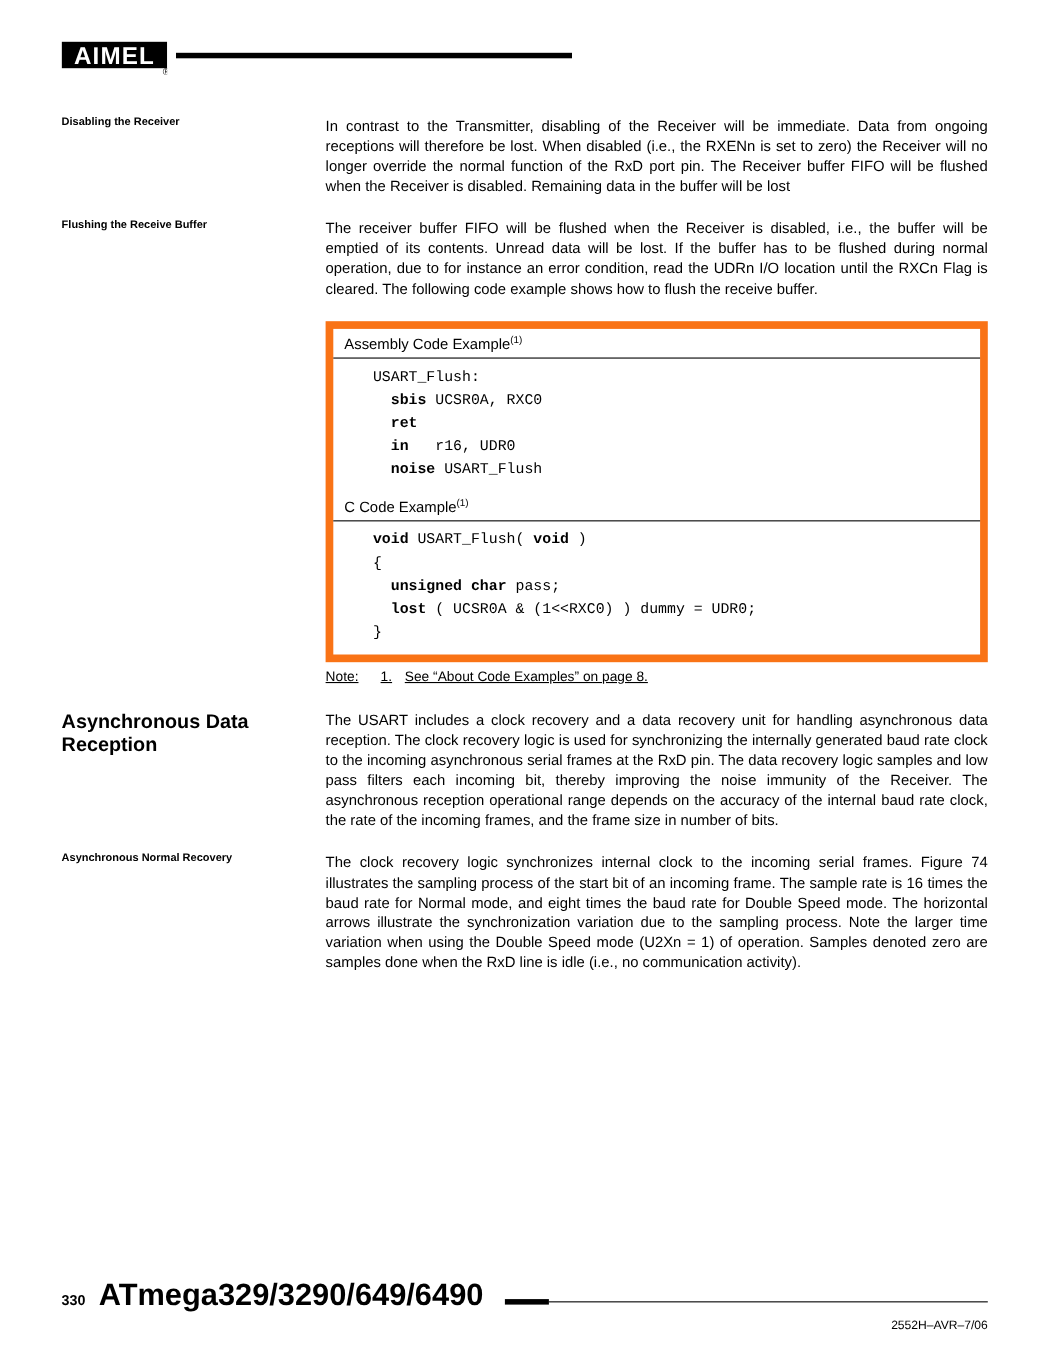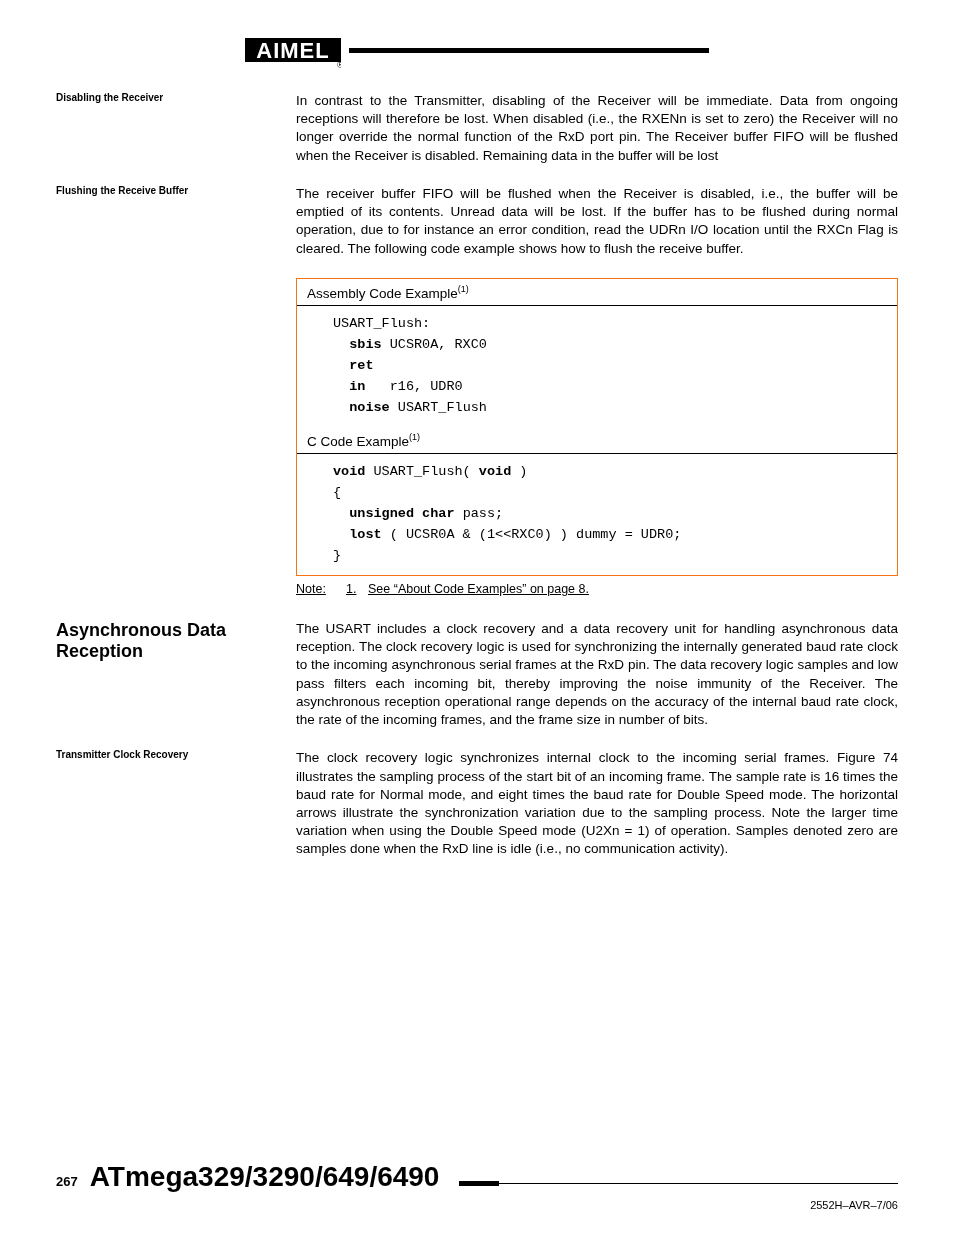--- a/index.html
+++ b/index.html
@@ -15,22 +15,22 @@
     box-sizing: border-box;
   }
   .page {
     padding: 30px 56px 20px 56px;
     box-sizing: border-box;
     width: 100%;
     height: 100%;
     position: relative;
   }
   .logo-row {
-    text-align: center;
-    margin-bottom: 22px;
+    text-align: left;
+    margin-bottom: 36px;
     position: relative;
   }
   .logo-row svg {
     display: inline-block;
     vertical-align: middle;
   }
   .logo-rule {
     display: inline-block;
     vertical-align: middle;
     height: 5px;
@@ -54,21 +54,21 @@
   .side-heading.big {
     font-size: 18px;
   }
   .body-col {
     flex: 1;
     text-align: justify;
     line-height: 1.35;
   }
   .code-box {
     margin-left: 240px;
-    border: 1px solid #f97316;
+    border: 7px solid #f97316;
     margin-bottom: 6px;
   }
   .code-title {
     padding: 5px 10px;
     border-bottom: 1px solid #000;
     font-size: 13.5px;
   }
   .code-title sup {
     font-size: 9px;
   }
@@ -182,27 +182,27 @@
     <span style="width:22px;flex:0 0 22px;">1.</span>
     <span>See “About Code Examples” on page 8.</span>
   </div>
 
   <div class="section">
     <div class="side-heading big">Asynchronous Data Reception</div>
     <div class="body-col">The USART includes a clock recovery and a data recovery unit for handling asynchronous data reception. The clock recovery logic is used for synchronizing the internally generated baud rate clock to the incoming asynchronous serial frames at the RxD pin. The data recovery logic samples and low pass filters each incoming bit, thereby improving the noise immunity of the Receiver. The asynchronous reception operational range depends on the accuracy of the internal baud rate clock, the rate of the incoming frames, and the frame size in number of bits.</div>
   </div>
 
   <div class="section">
-    <div class="side-heading">Transmitter Clock Recovery</div>
+    <div class="side-heading">Asynchronous Normal Recovery</div>
     <div class="body-col">The clock recovery logic synchronizes internal clock to the incoming serial frames. Figure 74 illustrates the sampling process of the start bit of an incoming frame. The sample rate is 16 times the baud rate for Normal mode, and eight times the baud rate for Double Speed mode. The horizontal arrows illustrate the synchronization variation due to the sampling process. Note the larger time variation when using the Double Speed mode (U2Xn = 1) of operation. Samples denoted zero are samples done when the RxD line is idle (i.e., no communication activity).</div>
   </div>
 
   <div class="footer">
     <div class="footer-title-row">
-      <span class="page-num">267</span>
+      <span class="page-num">330</span>
       <span class="doc-title">ATmega329/3290/649/6490</span>
       <span class="footer-rule-wrap">
         <span class="footer-rule-thick"></span>
         <span class="footer-rule-thin"></span>
       </span>
     </div>
     <div class="doc-code">2552H–AVR–7/06</div>
   </div>
 
 </div>

